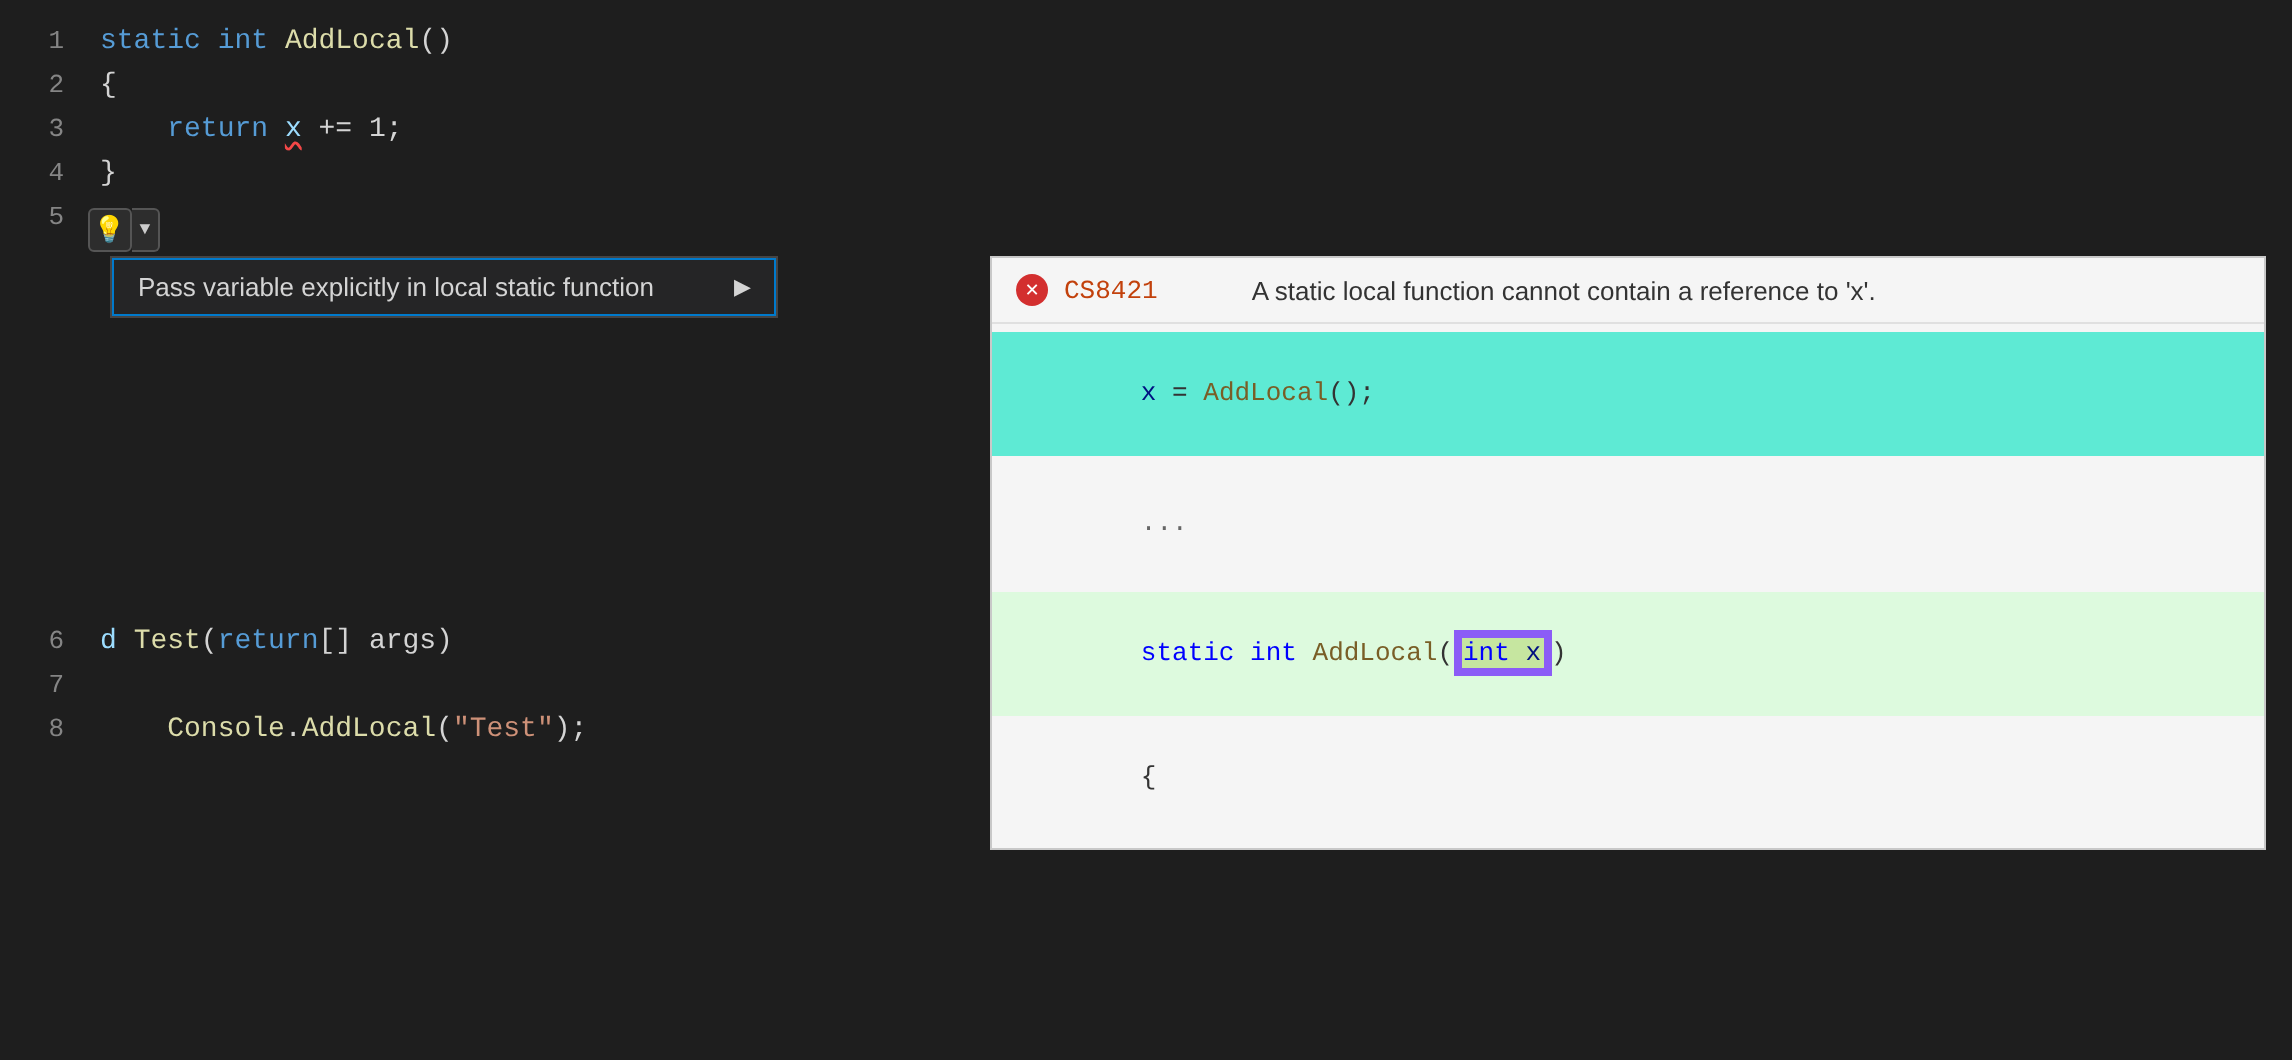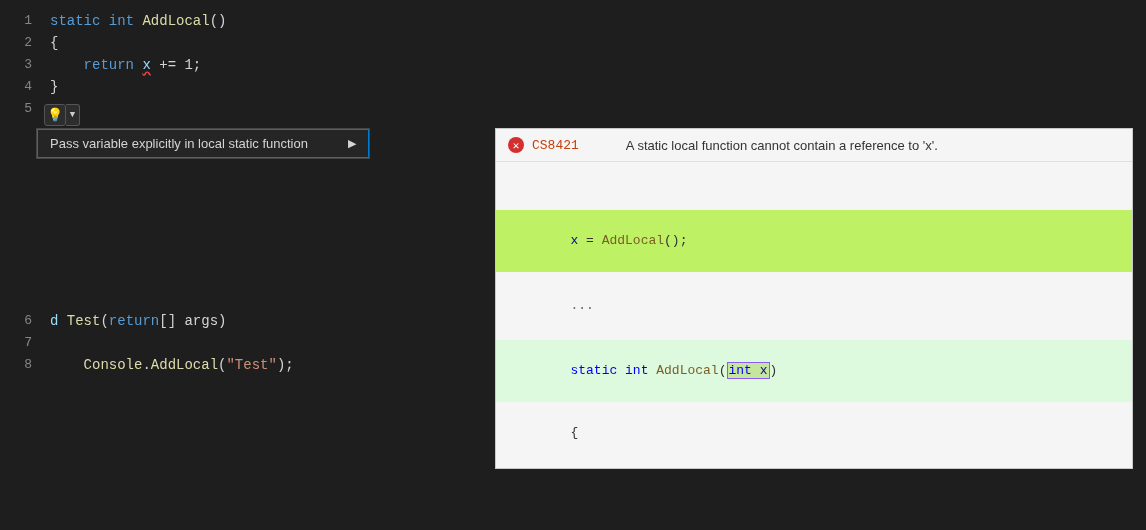--- a/index.html
+++ b/index.html
@@ -93,21 +93,21 @@
       align-items: center;
       justify-content: center;
       cursor: pointer;
       font-size: 9px;
       color: #ccc;
     }
 
     
     .quick-action-menu {
       position: absolute;
-      left: 36px;
+      left: 55px;
       top: 128px;
       background: #252526;
       border: 1px solid #454545;
       z-index: 20;
       display: flex;
       align-items: center;
     }
 
     .quick-action-item {
       padding: 6px 12px;
@@ -184,22 +184,21 @@
 
     .preview-line {
       padding: 1px 12px;
       font-size: 13px;
       line-height: 20px;
       white-space: pre;
       color: #333;
     }
 
     .preview-line.removed {
-      background: #bef264;
-      margin-top: 44px;
+      background: #5eead4;
     }
 
     .preview-line.added {
       background: #ddfade;
     }
 
     .preview-line.normal {
       background: transparent;
     }
 
@@ -285,21 +284,21 @@
         <span class="p-var">x</span><span class="p-plain"> = </span><span class="p-fn">AddLocal</span><span class="p-plain">();</span>
       </div>
 
 
       <div class="preview-line ellipsis">
         <span>...</span>
       </div>
 
 
       <div class="preview-line added">
-        <span class="p-kw">static</span><span class="p-plain"> </span><span class="p-kw">int</span><span class="p-plain"> </span><span class="p-fn">AddLocal</span><span class="p-plain">(</span><span style="background:#c6e6a0; border:1px solid #8b5cf6; padding:0 1px;"><span class="p-kw">int</span><span class="p-plain"> </span><span class="p-var">x</span></span><span class="p-plain">)</span>
+        <span class="p-kw">static</span><span class="p-plain"> </span><span class="p-kw">int</span><span class="p-plain"> </span><span class="p-fn">AddLocal</span><span class="p-plain">(</span><span style="background:#c6e6a0; border:4px solid #8b5cf6; padding:0 1px;"><span class="p-kw">int</span><span class="p-plain"> </span><span class="p-var">x</span></span><span class="p-plain">)</span>
       </div>
 
       <div class="preview-line normal">
         <span class="p-plain">{</span>
       </div>
 
     </div>
 
   </div>
 

